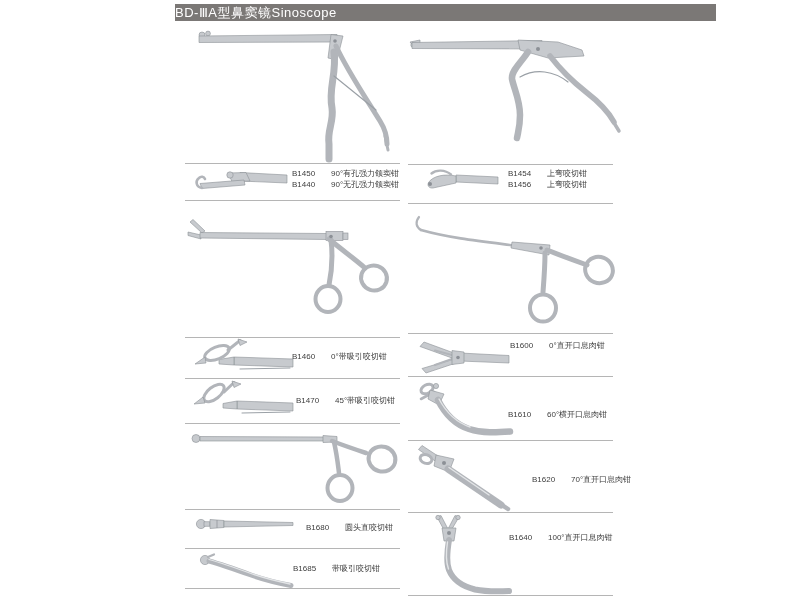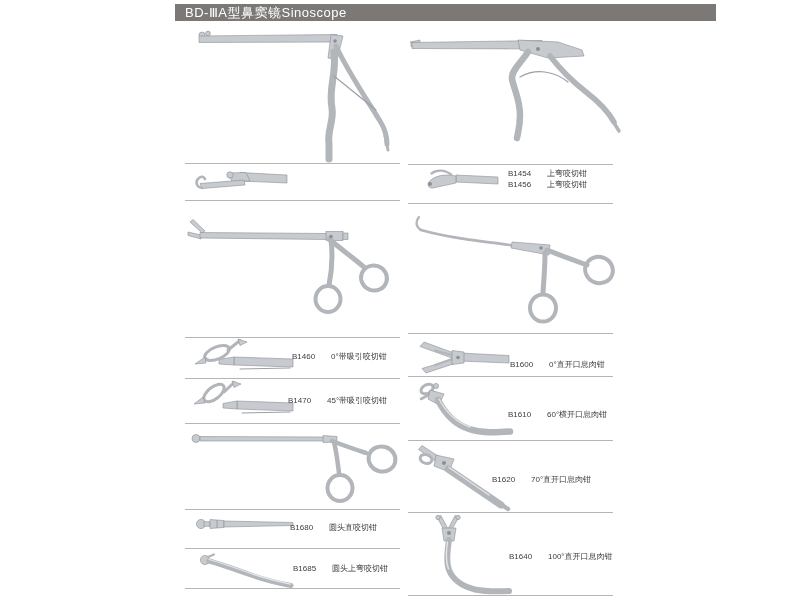--- a/index.html
+++ b/index.html
@@ -5,21 +5,21 @@
   html,body{margin:0;padding:0;background:#fff;}
   .page{
     position:relative;width:800px;height:600px;overflow:hidden;
     background:var(--page-bg,#ffffff);
     font-family:"Liberation Sans","DejaVu Sans",sans-serif;
   }
   .header-bar{
     position:absolute;left:175px;top:4px;width:541px;height:17px;
     background:var(--header-bg,#7b7876);
     color:#fff;font-size:13px;line-height:17px;
-    padding-left:10px;box-sizing:border-box;letter-spacing:.5px;
+    box-sizing:border-box;letter-spacing:.5px;
     white-space:nowrap;
   }
   .divider{position:absolute;height:1px;background:var(--divider,#b5b5b5);}
   .label{
     position:absolute;font-size:8px;line-height:11px;
     color:var(--label-text,#3d3d3d);white-space:nowrap;
   }
   .label .code{display:inline-block;min-width:32px;margin-right:7px;}
   svg.fig{position:absolute;overflow:visible;}
   .m-fill{fill:#c7cace;stroke:#8c9096;stroke-width:.6;}
@@ -197,35 +197,39 @@
   <div class="divider" style="left:185px;top:548px;width:215px"></div>
   <div class="divider" style="left:185px;top:588px;width:215px"></div>
   <div class="divider" style="left:408px;top:164px;width:205px"></div>
   <div class="divider" style="left:408px;top:203px;width:205px"></div>
   <div class="divider" style="left:408px;top:333px;width:205px"></div>
   <div class="divider" style="left:408px;top:376px;width:205px"></div>
   <div class="divider" style="left:408px;top:440px;width:205px"></div>
   <div class="divider" style="left:408px;top:512px;width:205px"></div>
   <div class="divider" style="left:408px;top:595px;width:205px"></div>
 
+  <div class="label" style="left:292px;top:168px">
+    <div><span class="code">B1450</span><span>90°有孔强力颌窦钳</span></div>
+    <div><span class="code">B1440</span><span>90°无孔强力颌窦钳</span></div>
+  </div>
 
   <div class="label" style="left:508px;top:168px">
     <div><span class="code">B1454</span><span>上弯咬切钳</span></div>
     <div><span class="code">B1456</span><span>上弯咬切钳</span></div>
   </div>
 
   <div class="label" style="left:292px;top:351px"><span class="code">B1460</span><span>0°带吸引咬切钳</span></div>
 
-  <div class="label" style="left:288px;top:395px"><span class="code">B1470</span><span>45°带吸引咬切钳</span></div>
-
-  <div class="label" style="left:510px;top:359px"><span class="code">B1600</span><span>0°直开口息肉钳</span></div>
+  <div class="label" style="left:296px;top:395px"><span class="code">B1470</span><span>45°带吸引咬切钳</span></div>
+
+  <div class="label" style="left:510px;top:340px"><span class="code">B1600</span><span>0°直开口息肉钳</span></div>
 
   <div class="label" style="left:508px;top:409px"><span class="code">B1610</span><span>60°横开口息肉钳</span></div>
 
-  <div class="label" style="left:492px;top:474px"><span class="code">B1620</span><span>70°直开口息肉钳</span></div>
-
-  <div class="label" style="left:509px;top:551px"><span class="code">B1640</span><span>100°直开口息肉钳</span></div>
-
-  <div class="label" style="left:290px;top:522px"><span class="code">B1680</span><span>圆头直咬切钳</span></div>
-
-  <div class="label" style="left:293px;top:563px"><span class="code">B1685</span><span>圆头上弯咬切钳</span></div>
+  <div class="label" style="left:532px;top:474px"><span class="code">B1620</span><span>70°直开口息肉钳</span></div>
+
+  <div class="label" style="left:509px;top:532px"><span class="code">B1640</span><span>100°直开口息肉钳</span></div>
+
+  <div class="label" style="left:306px;top:522px"><span class="code">B1680</span><span>圆头直咬切钳</span></div>
+
+  <div class="label" style="left:293px;top:563px"><span class="code">B1685</span><span>带吸引咬切钳</span></div>
 
 </div>
 
 </body></html>

